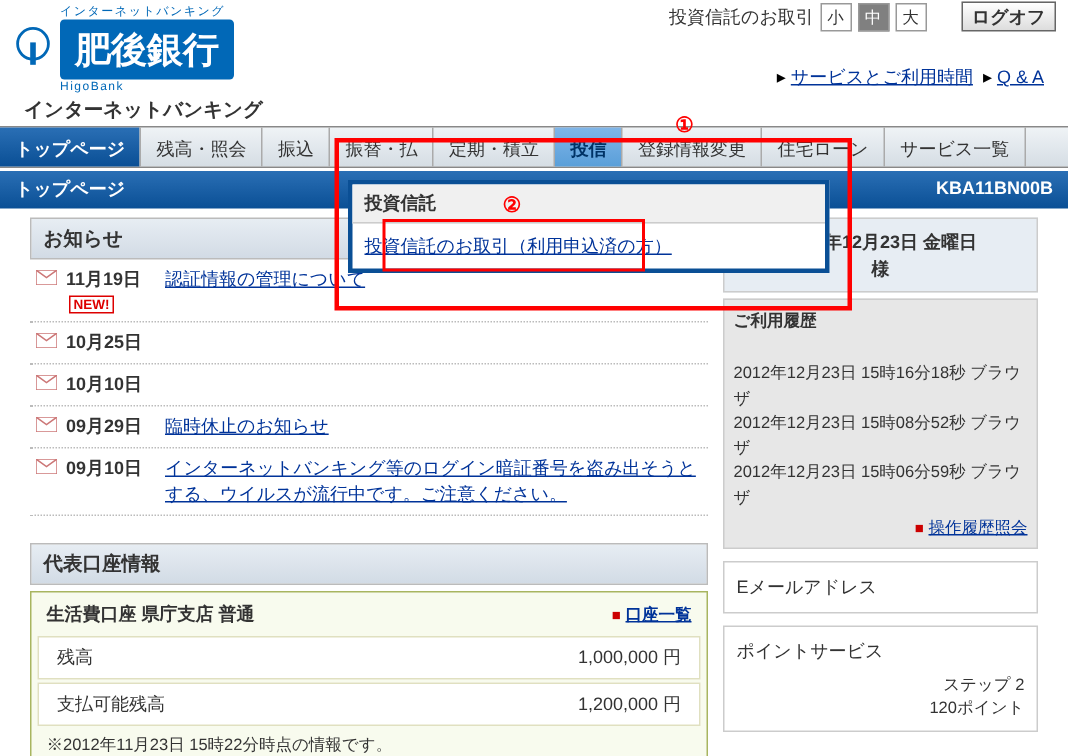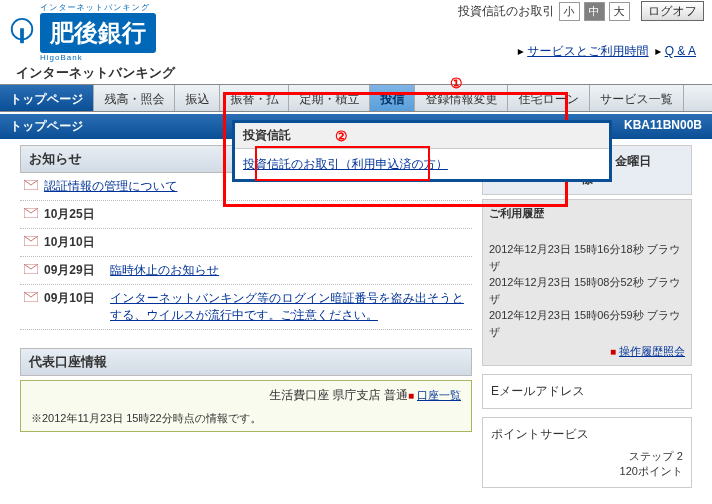--- a/index.html
+++ b/index.html
@@ -7,36 +7,36 @@
 .header{display:flex;justify-content:space-between;align-items:flex-start;padding:2px 8px}
 .logo{display:flex;align-items:center;gap:4px}
 .logo-mark{width:28px;height:28px;position:relative}
 .logo-mark svg{width:100%;height:100%}
 .logo-text{background:#0168b7;color:#fff;font-size:24px;font-weight:bold;padding:4px 10px;border-radius:3px}
 .logo-sub{font-size:8px;color:#0168b7;letter-spacing:1px}
 .top-right{text-align:right}
 .font-size{display:inline-flex;align-items:center;gap:4px;font-size:12px}
 .font-btn{border:1px solid #999;padding:1px 4px;font-size:11px;cursor:pointer;background:#fff}
 .font-btn.active{background:#808080;color:#fff}
-.logoff{border:1px solid #666;padding:2px 6px;margin-left:8px;font-weight:normal;background:linear-gradient(#fff,#ddd);cursor:pointer}
+.logoff{border:1px solid #666;padding:2px 6px;margin-left:20px;font-weight:bold;background:linear-gradient(#fff,#ddd);cursor:pointer}
 .subtitle{font-weight:bold;margin:2px 0 0 8px;font-size:13px}
 .service-links{text-align:right;padding:4px 8px;font-size:12px}
 .service-links a{color:#003399;text-decoration:underline}
 .arrow{color:#000}
 .nav{background:linear-gradient(#eff3f6,#d5dde4);border-top:1px solid #888;border-bottom:1px solid #888;display:flex;height:28px}
 .nav-item{padding:6px 10px;border-right:1px solid #aaa;font-size:12px;cursor:pointer;white-space:nowrap}
 .nav-item.active{background:linear-gradient(#2a6fb5,#0a4f95);color:#fff;font-weight:bold}
 .nav-item.highlight{background:linear-gradient(#7fb5e8,#5a9fd9);color:#003366;font-weight:bold}
 .nav-wrap{position:relative}
 .red-box1{position:absolute;border:3px solid red;top:92px;left:223px;width:345px;height:115px;z-index:10;pointer-events:none}
 .red-box2{position:absolute;border:2px solid red;top:146px;left:255px;width:175px;height:35px;z-index:12;pointer-events:none}
 .circ{position:absolute;color:red;font-size:14px;font-weight:bold;z-index:15}
 .circ1{top:75px;left:450px}
 .circ2{top:128px;left:335px}
-.dropdown{position:absolute;top:120px;left:232px;width:380px;background:#fff;border:3px solid #0a4f95;z-index:11}
+.dropdown{position:absolute;top:120px;left:232px;width:321px;background:#fff;border:3px solid #0a4f95;z-index:11}
 .dropdown-head{background:#f0f0f0;padding:4px 8px;font-weight:bold;border-bottom:1px solid #ccc}
 .dropdown-body{padding:6px 8px}
 .dropdown-body a{color:#003399;text-decoration:underline;font-size:12px;line-height:1.5}
 .page-title{background:linear-gradient(#2a6fb5,#0a4f95);color:#fff;padding:4px 10px;font-weight:bold;display:flex;justify-content:space-between;margin-top:2px}
 .main{display:flex;gap:10px;padding:0 20px;margin-top:6px}
 .left{flex:1}
 .right{width:210px}
 .section-head{background:linear-gradient(#e7edf3,#d2dbe5);padding:4px 8px;font-weight:bold;border:1px solid #bbb;font-size:13px}
 .news-row{display:flex;padding:5px 4px;border-bottom:1px dotted #bbb;gap:6px;align-items:flex-start}
 .mail-icon{width:14px;height:10px;margin-top:2px}
@@ -48,21 +48,21 @@
 .history{background:#e7e7e7;border:1px solid #ccc;padding:6px;margin-top:4px;font-size:11px}
 .history-title{font-weight:bold;margin-bottom:20px}
 .history-row{line-height:1.5}
 .history-link{text-align:right;margin-top:4px}
 .history-link a{color:#003399;text-decoration:underline;font-size:11px}
 .sq{color:#c00;font-size:10px}
 .panel{border:1px solid #ccc;padding:8px;margin-top:8px;font-size:12px}
 .panel-row{display:flex;justify-content:space-between;margin-top:6px;font-size:11px}
 .account-sec{margin-top:18px}
 .account-box{background:#f8fbee;border:1px solid #a8b560;padding:2px;margin-top:4px}
-.account-head{display:flex;justify-content:flex-end;padding:4px 8px;font-weight:normal;align-items:center}
+.account-head{display:flex;justify-content:space-between;padding:4px 8px;font-weight:bold;align-items:center}
 .account-list-link{font-size:11px}
 .account-list-link a{color:#003399;text-decoration:underline}
 .account-row{display:flex;justify-content:space-between;background:#fff;padding:5px 12px;margin:2px;border:1px solid #e0e0c0}
 .note{font-size:11px;padding:3px 8px}
 </style>
 </head>
 <body>
 
 <div class="header">
   <div>
@@ -130,20 +130,21 @@
     <div class="section-head" style="display:flex;justify-content:space-between">
       <span>お知らせ</span>
       <a href="#" style="font-size:11px;color:#003399;font-weight:normal"><span class="sq">■</span> <span>お知らせ一覧</span></a>
     </div>
     <div id="news-list">
         <div class="news-row">
           <svg class="mail-icon" viewBox="0 0 14 10">
             <rect x="0" y="0" width="14" height="10" fill="none" stroke="#c77" stroke-width="1"></rect>
             <path d="M0 0 L7 5 L14 0" fill="none" stroke="#c77"></path>
           </svg>
+          <span class="date">11月19日 <span class="new-badge">NEW!</span></span>
           <span class="news-text"><a href="#">認証情報の管理について</a></span>
         </div>
         <div class="news-row">
           <svg class="mail-icon" viewBox="0 0 14 10">
             <rect x="0" y="0" width="14" height="10" fill="none" stroke="#c77" stroke-width="1"></rect>
             <path d="M0 0 L7 5 L14 0" fill="none" stroke="#c77"></path>
           </svg>
           <span class="date">10月25日</span>
           <span class="news-text"></span>
         </div>
@@ -173,20 +174,30 @@
         </div>
       </div>
 
     <div class="account-sec">
       <div class="section-head">代表口座情報</div>
       <div class="account-box">
         <div class="account-head">
           <span>生活費口座 県庁支店 普通</span>
           <span class="account-list-link"><span class="sq">■</span> <a href="#">口座一覧</a></span>
         </div>
+        <div id="account-rows">
+            <div class="account-row">
+              <span>残高</span>
+              <span>1,000,000 円</span>
+            </div>
+            <div class="account-row">
+              <span>支払可能残高</span>
+              <span>1,200,000 円</span>
+            </div>
+          </div>
         <div class="note">※2012年11月23日 15時22分時点の情報です。</div>
       </div>
     </div>
   </div>
 
   <div class="right">
     <div class="date-head">
       <div>2012年12月23日 金曜日</div>
       <div>様</div>
     </div>

